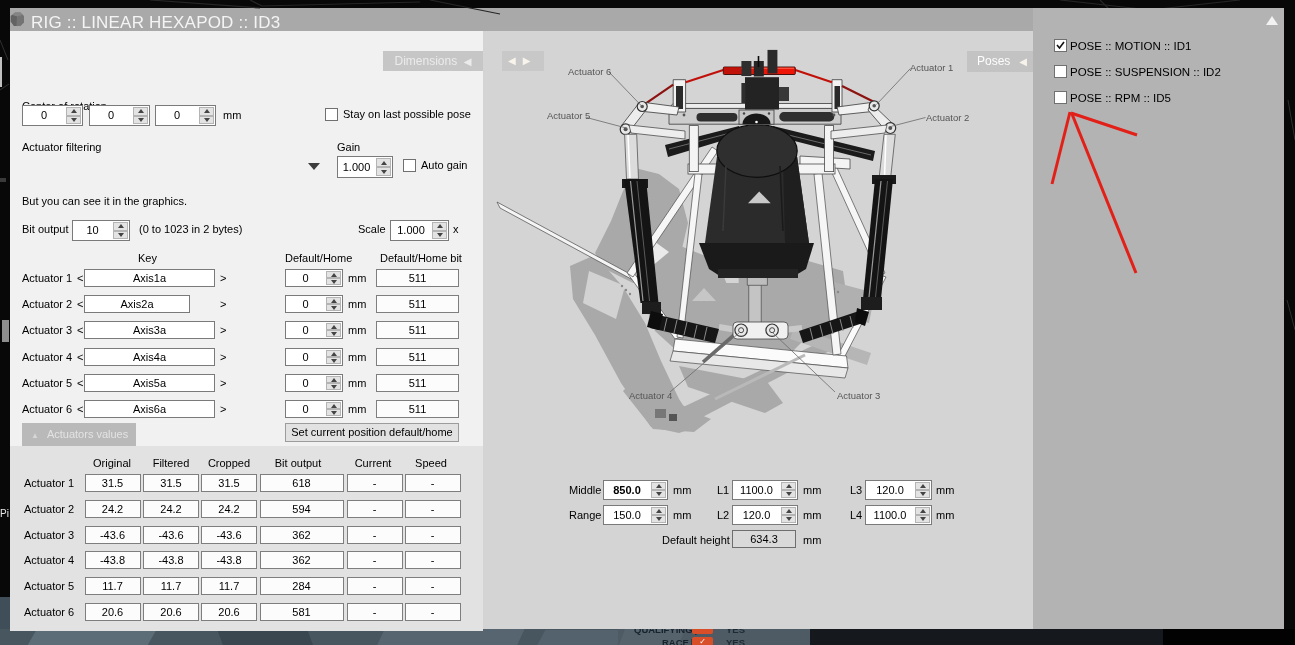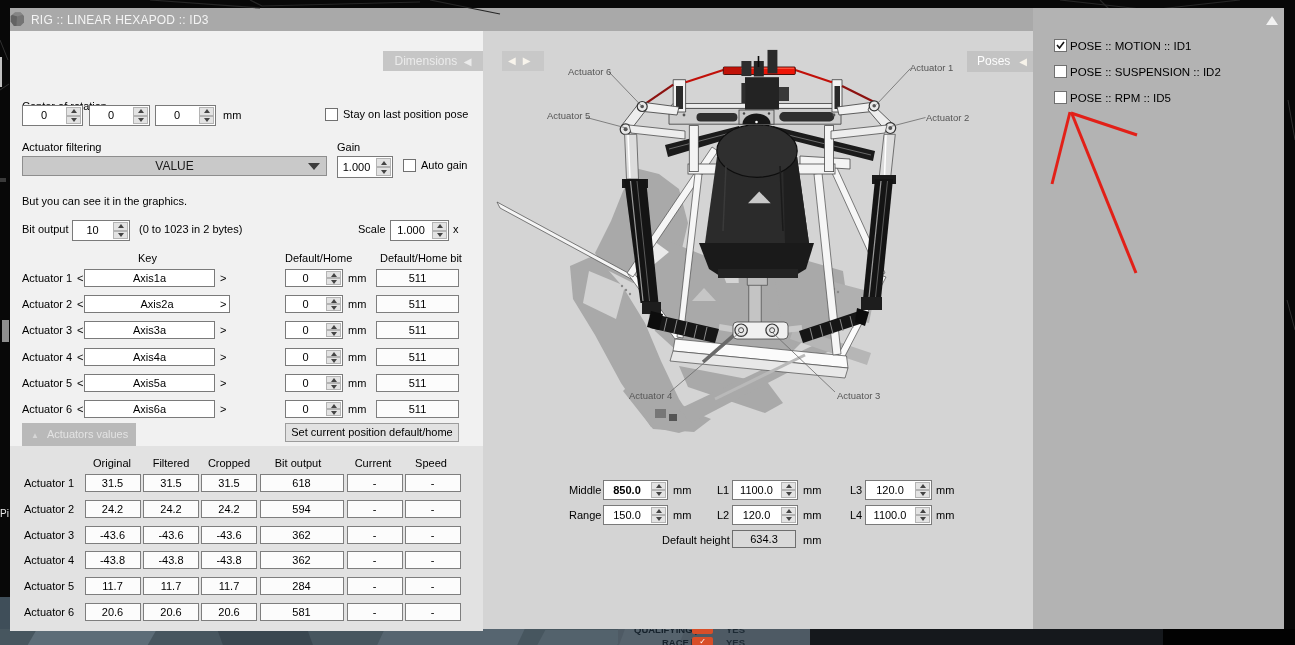--- a/index.html
+++ b/index.html
@@ -1,21 +1,21 @@
 <!DOCTYPE html>
 <html><head>
 <meta charset="utf-8">
 <style>
   html,body{margin:0;padding:0;background:#070707;}
   body{width:1295px;height:645px;overflow:hidden;font-family:"Liberation Sans",sans-serif;position:relative;}
   #root{position:absolute;left:0;top:0;width:1295px;height:645px;background:#080808;}
   .abs{position:absolute;}
   
   #titlebar{left:10px;top:8px;width:1274px;height:23px;background:#a9a9a9;}
-  #titletext{left:31px;top:13px;font-size:12px;color:#f4f4f4;letter-spacing:0.2px;}
+  #titletext{left:31px;top:13px;font-size:17px;color:#f4f4f4;letter-spacing:0.2px;}
   #leftpanel{left:10px;top:31px;width:473px;height:415px;background:#f1f1f1;}
   #leftbottom{left:10px;top:446px;width:473px;height:185px;background:#e2e2e2;}
   #viewport{left:483px;top:31px;width:550px;height:598px;background:#d4d4d4;}
   #rightpanel{left:1033px;top:8px;width:251px;height:621px;background:#b3b3b3;}
   
   .lbl{font-size:11px;color:#000;white-space:nowrap;}
   .numbox{background:#fff;border:1px solid #7a7a7a;}
   .numval{position:absolute;left:0;top:0;right:17px;bottom:0;text-align:center;font-size:11px;color:#000;}
   .spin{position:absolute;right:1px;top:1px;width:15px;bottom:1px;}
   .spinbtn{position:absolute;left:0;width:15px;height:50%;background:#e3e3e3;border:1px solid #b4b4b4;box-sizing:border-box;}
@@ -112,24 +112,23 @@
         <div class="spinbtn up">
           <div class="tri-up"></div>
         </div>
         <div class="spinbtn dn">
           <div class="tri-dn"></div>
         </div>
       </div>
     </div>
   <div class="abs lbl" style="left:223px;top:109px;">mm</div>
   <div class="abs cb" style="left:325px;top:108px;"></div>
-  <div class="abs lbl" style="left:343px;top:108px;">Stay on last position pose</div>
+  <div class="abs lbl" style="left:343px;top:108px;">Stay on last possible pose</div>
 
   <div class="abs lbl" style="left:22px;top:141px;">Actuator filtering</div>
-  <div class="abs" style="left:22px;top:156px;width:305px;height:20px;background:#c9c9c9;border:1px solid #8e8e8e;box-sizing:border-box;text-align:center;font-size:12px;line-height:18px;color:#1a1a1a;">VALUE</div>
   <div class="abs" style="left:308px;top:163px;width:0;height:0;border-left:6px solid transparent;border-right:6px solid transparent;border-top:7px solid #3c3c3c;"></div>
   <div class="abs lbl" style="left:337px;top:141px;">Gain</div>
   <div class="abs numbox" style="left:337px;top:156px;width:54px;height:20px;">
       <div class="numval" style="line-height:20px;">1.000</div>
       <div class="spin">
         <div class="spinbtn up">
           <div class="tri-up"></div>
         </div>
         <div class="spinbtn dn">
           <div class="tri-dn"></div>
@@ -183,21 +182,21 @@
         </div>
         <div class="spinbtn dn">
           <div class="tri-dn"></div>
         </div>
       </div>
     </div>
   <div class="abs lbl" style="left:348px;top:272px;">mm</div>
   <div class="abs plainbox" style="left:376px;top:269px;width:83px;height:18px;box-sizing:border-box;line-height:16px;">511</div>
   <div class="abs lbl" style="left:22px;top:298px;">Actuator 2</div>
   <div class="abs lbl" style="left:77px;top:298px;">&lt;</div>
-  <div class="abs" style="left:84px;top:295px;width:146px;height:18px;background:#fff;border:1px solid #7a7a7a;box-sizing:border-box;text-align:center;font-size:11px;line-height:16px;">Axis2a</div>
+  <div class="abs" style="left:84px;top:295px;width:106px;height:18px;background:#fff;border:1px solid #7a7a7a;box-sizing:border-box;text-align:center;font-size:11px;line-height:16px;">Axis2a</div>
   <div class="abs lbl" style="left:220px;top:298px;">&gt;</div>
   <div class="abs numbox" style="left:285px;top:295px;width:58px;height:18px;box-sizing:border-box;">
       <div class="numval" style="line-height:16px;">0</div>
       <div class="spin">
         <div class="spinbtn up">
           <div class="tri-up"></div>
         </div>
         <div class="spinbtn dn">
           <div class="tri-dn"></div>
         </div>

